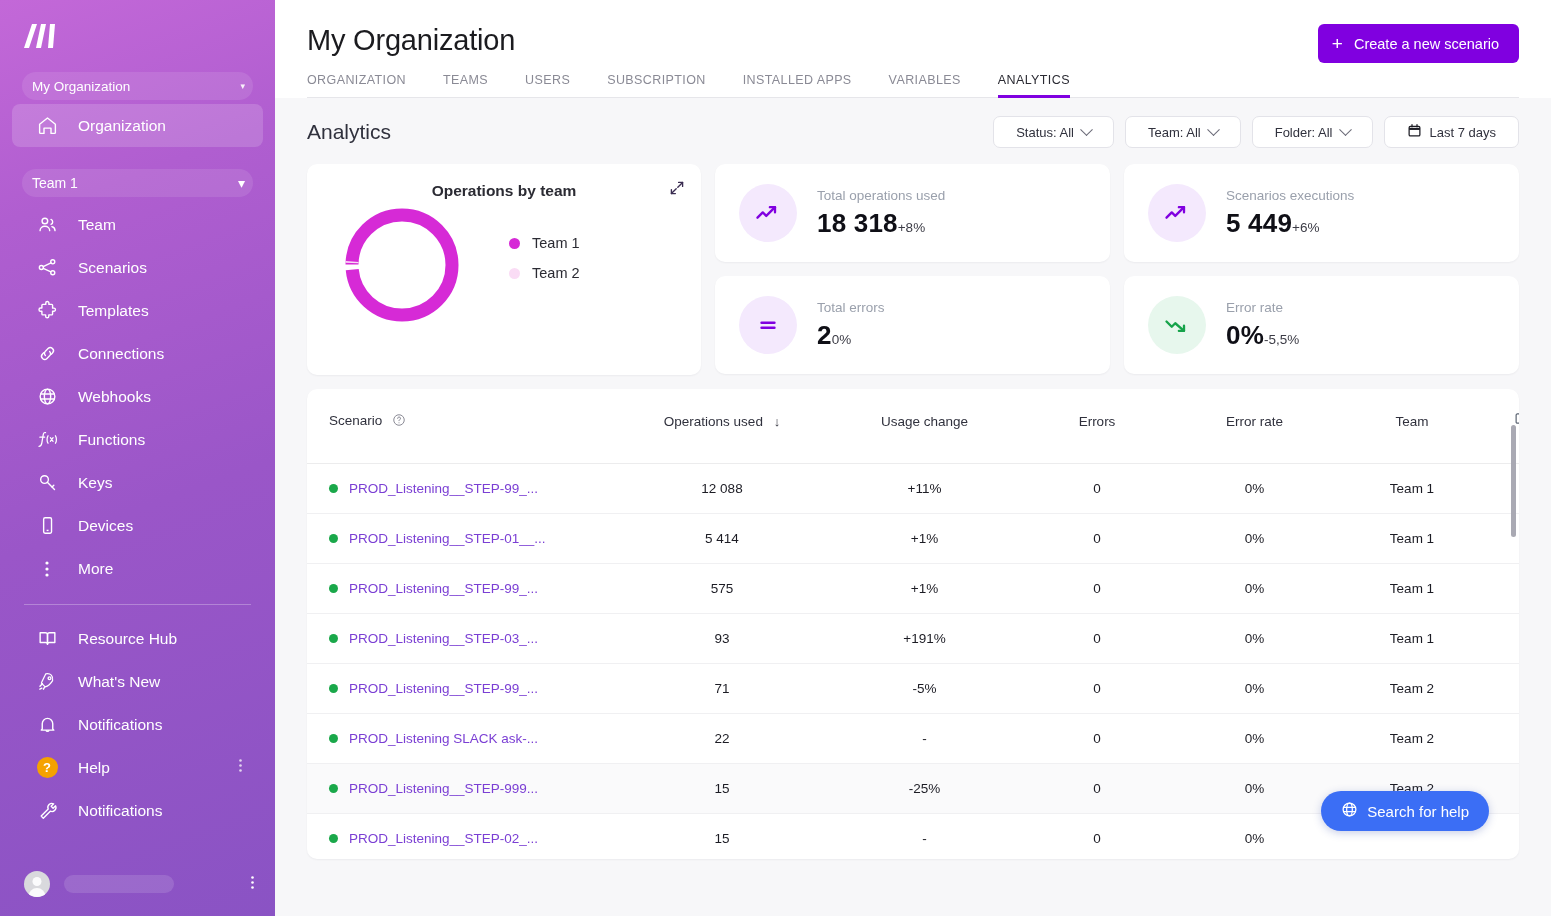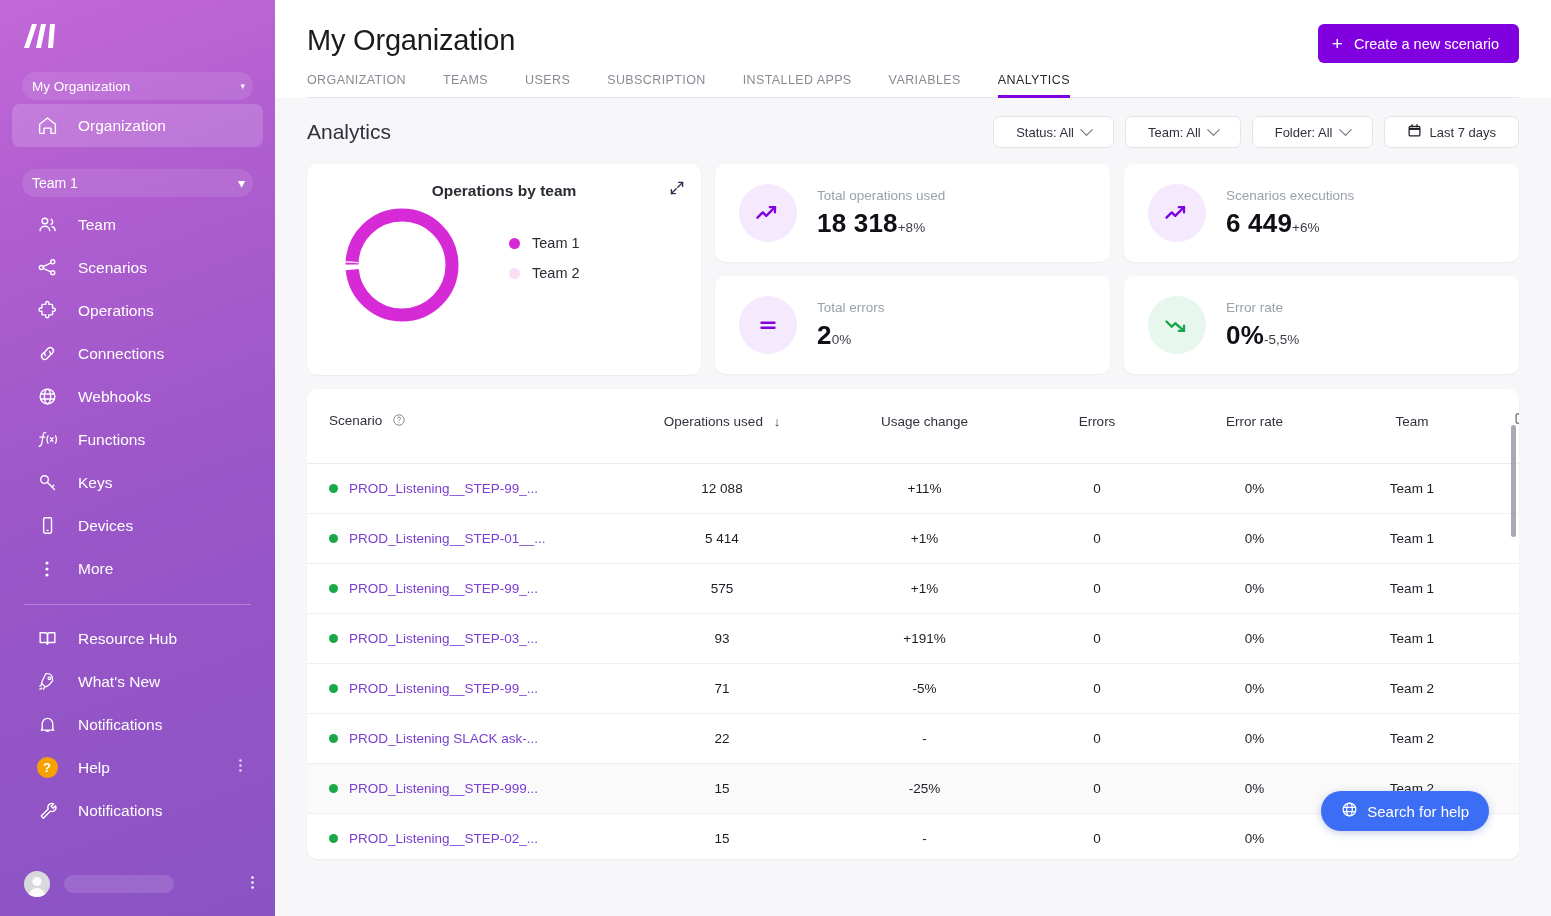--- a/index.html
+++ b/index.html
@@ -221,21 +221,21 @@
       </span>
       <span class="label">Scenarios</span>
     </div>
 
     <div class="nav-item">
       <span class="ico">
         <svg width="21" height="21" viewBox="0 0 24 24" fill="none" stroke="#fff" stroke-width="1.6" stroke-linejoin="round">
           <path d="M10 3.5a1.8 1.8 0 0 1 3.6 0V5h3.2a1 1 0 0 1 1 1v3.3h1.5a1.8 1.8 0 0 1 0 3.6h-1.5V16a1 1 0 0 1-1 1h-3.3v1.5a1.8 1.8 0 0 1-3.6 0V17H6.6a1 1 0 0 1-1-1v-3.2H4.1a1.8 1.8 0 0 1 0-3.6h1.5V6a1 1 0 0 1 1-1H10z"></path>
         </svg>
       </span>
-      <span class="label">Operations</span>
+      <span class="label">Templates</span>
     </div>
 
     <div class="nav-item">
       <span class="ico">
         <svg width="21" height="21" viewBox="0 0 24 24" fill="none" stroke="#fff" stroke-width="1.6" stroke-linecap="round">
           <path d="M9.6 14.4 a3.6 3.6 0 0 1 0-5.1l3-3a3.6 3.6 0 0 1 5.1 5.1l-1.4 1.4"></path>
           <path d="M14.4 9.6 a3.6 3.6 0 0 1 0 5.1l-3 3a3.6 3.6 0 0 1-5.1-5.1l1.4-1.4"></path>
         </svg>
       </span>
       <span class="label">Connections</span>
@@ -470,21 +470,21 @@
             <div class="kpi-card">
               <span class="kpi-ico" style="background:#f4e9fd">
                 <svg width="28" height="28" viewBox="0 0 24 24" fill="none" stroke="#8000e0" stroke-width="2" stroke-linecap="round" stroke-linejoin="round">
                   <path d="M3 16l4.5-4.5 3 3L18 7"></path>
                     <path d="M13.6 7H18v4.4"></path>
                 </svg>
               </span>
               <div>
                 <div class="kpi-label">Scenarios executions</div>
                 <div class="kpi-val-row">
-                  <span class="kpi-value">6 449</span>
+                  <span class="kpi-value">5 449</span>
                   <span class="kpi-delta">+6%</span>
                 </div>
               </div>
             </div>
           </div>
 
           <div class="kpi-row">
 
             <div class="kpi-card">
               <span class="kpi-ico" style="background:#f4e9fd">

